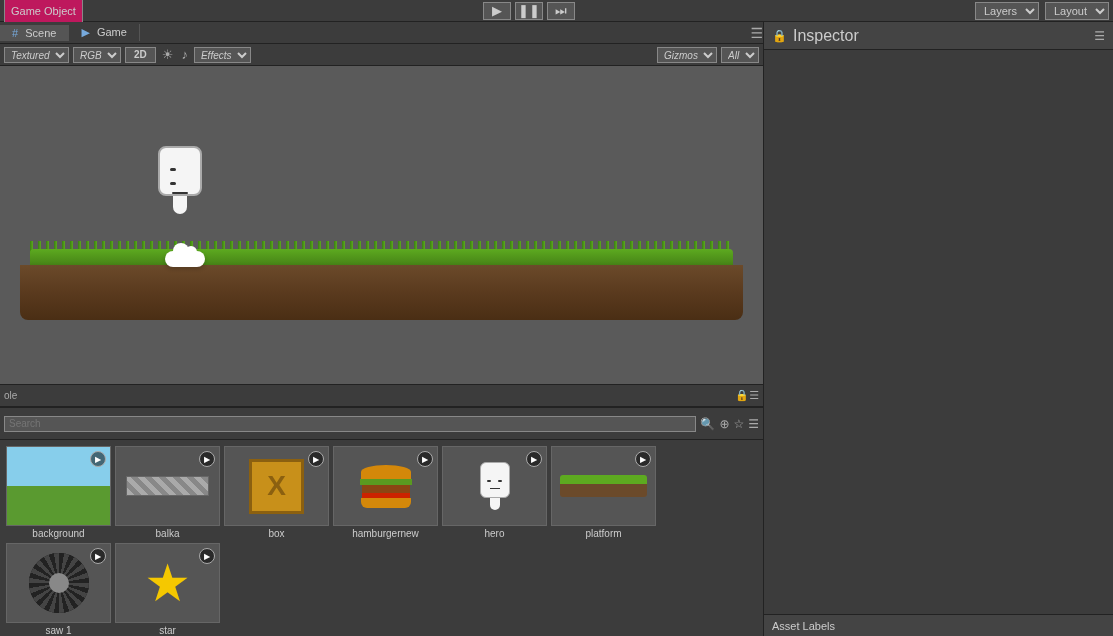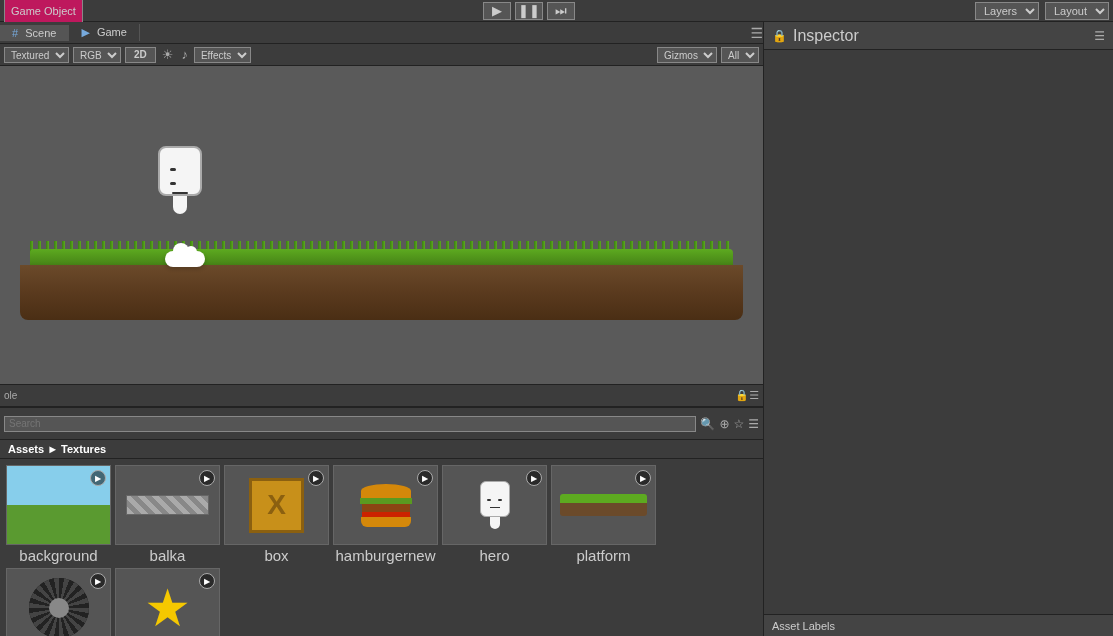--- a/index.html
+++ b/index.html
@@ -38,21 +38,21 @@
       border-right: 1px solid #555;
     }
     .scene-tab.active { background: #555; }
     .tab-icon { margin-right: 4px; color: #7ad; }
     #scene-toolbar {
       display: flex; align-items: center; height: 22px; background: #3c3c3c;
       border-bottom: 1px solid #222; gap: 4px; padding: 0 4px;
     }
     .toolbar-select {
       background: #555; border: 1px solid #888; color: #ccc;
-      font-size: 10px; padding: 1px 2px; height: 16px; cursor: pointer;
+      font-size: 10px; padding: 1px 2px; height: 16px; cursor: pointer; font-style: italic;
     }
     .toolbar-btn {
       background: #555; border: 1px solid #888; color: #ccc;
       font-size: 10px; padding: 1px 8px; height: 16px; cursor: pointer; font-weight: bold;
     }
     .toolbar-icon-btn {
       background: transparent; border: none; color: #aaa;
       font-size: 13px; cursor: pointer; padding: 0 2px;
     }
 
@@ -143,21 +143,21 @@
       width: 105px; height: 80px; background: #555; border: 1px solid #666;
       position: relative; display: flex; align-items: center; justify-content: center;
       overflow: hidden;
     }
     .asset-play-btn {
       position: absolute; right: 4px; top: 4px; width: 16px; height: 16px;
       background: rgba(0,0,0,0.5); border-radius: 50%; border: 1px solid #aaa;
       display: flex; align-items: center; justify-content: center;
       font-size: 8px; color: #fff; cursor: pointer;
     }
-    .asset-label { font-size: 15px; color: #ccc; margin-top: 2px; text-align: center; }
+    .asset-label { font-size: 10px; color: #ccc; margin-top: 2px; text-align: center; }
 
     
     .bg-preview {
       width: 100%; height: 100%;
       background: linear-gradient(to bottom, #87ceeb 0%, #87ceeb 50%, #5a9a30 50%, #5a9a30 100%);
     }
     
     .balka-preview {
       width: 80%; height: 20px;
       background: repeating-linear-gradient(45deg, #aaa 0px, #aaa 5px, #888 5px, #888 10px);
@@ -321,25 +321,20 @@
     </div>
 
     <div id="assets-panel">
       <div id="assets-toolbar">
         <input id="assets-search" type="text" placeholder="Search" style="">
         <button class="assets-icon-btn">🔍</button>
         <button class="assets-icon-btn">⊕</button>
         <button class="assets-icon-btn">☆</button>
         <button class="assets-icon-btn">☰</button>
       </div>
-      <div id="breadcrumb">
-        <span>Assets</span>
-        <span> ► </span>
-        <span>Textures</span>
-      </div>
       <div id="assets-grid">
 
         <div class="asset-item">
           <div class="asset-thumb">
             <div class="bg-preview"></div>
             <div class="asset-play-btn">▶</div>
           </div>
           <span class="asset-label">background</span>
         </div>
 

